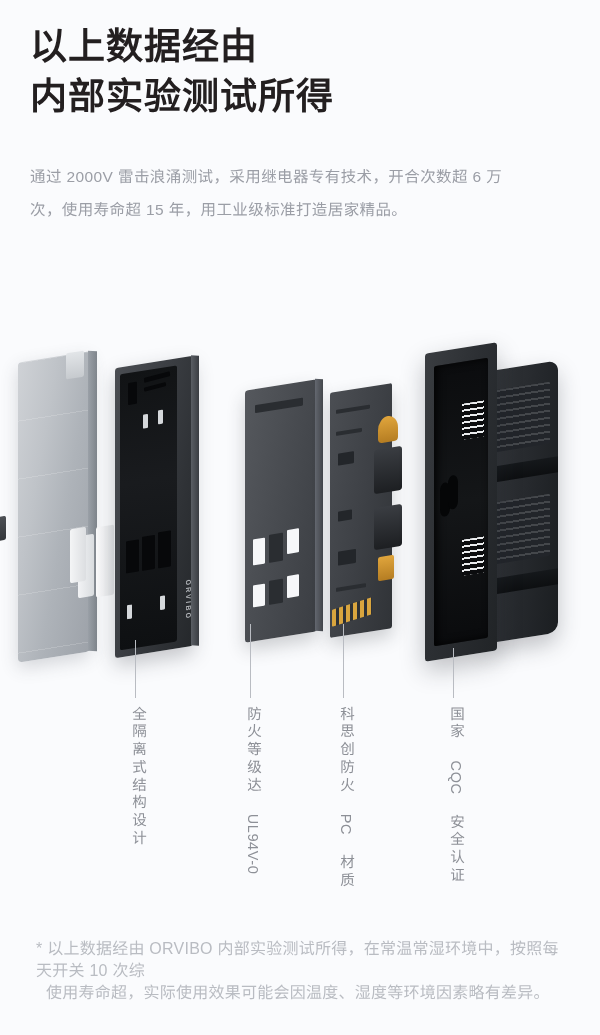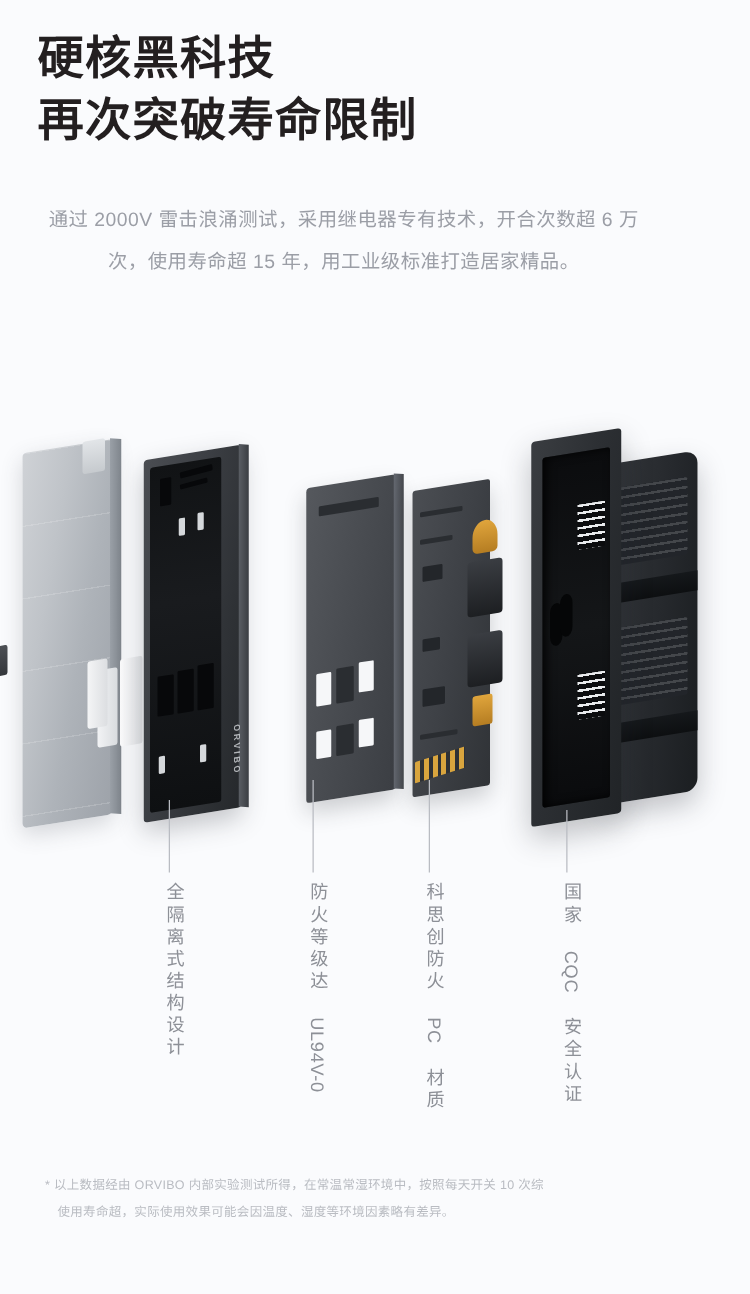--- a/index.html
+++ b/index.html
@@ -15,21 +15,21 @@
   .headline {
     position:absolute; left:30px; top:22px; width:540px;
     font-size:37px; line-height:50px; font-weight:700;
     color:#231f20; letter-spacing:1px;
   }
   .headline .l2 { display:block; }
 
   .subcopy {
     position:absolute; left:30px; top:160px; width:490px;
     font-size:15.5px; line-height:33px; font-weight:400;
-    color:#9b9ea6; letter-spacing:.4px; text-align:center;
+    color:#9b9ea6; letter-spacing:.4px; text-align:left;
   }
 
   
   .stage { position:absolute; left:0; top:330px; width:600px; height:360px; }
 
   .part { position:absolute; }
 
   
   .faceplate {
     left:18px; top:27px; width:72px; height:300px;
@@ -177,31 +177,31 @@
     position:absolute; top:706px;
     writing-mode:vertical-rl; text-orientation:upright;
     font-size:14.5px; line-height:20px; letter-spacing:3.2px;
     color:#8d9097; font-weight:400; white-space:nowrap;
   }
   .vlabel .lat{ text-orientation:sideways; letter-spacing:.6px; }
 
   
   .footnote{
     position:absolute; left:36px; top:938px; width:530px;
-    font-size:10px; line-height:22px; color:#b6b9bf;
+    font-size:16px; line-height:22px; color:#b6b9bf;
     letter-spacing:.25px; opacity:.95;
   }
   .footnote .fn2{ display:block; padding-left:10px; }
 </style>
 </head>
 <body>
 
 <div class="headline">
-  <span>硬核黑科技</span>
-  <span class="l2">再次突破寿命限制</span>
+  <span>以上数据经由</span>
+  <span class="l2">内部实验测试所得</span>
 </div>
 
 <p class="subcopy">通过 2000V 雷击浪涌测试，采用继电器专有技术，开合次数超 6 万次，使用寿命超 15 年，用工业级标准打造居家精品。</p>
 
 <div class="stage">
 
   <div class="part faceplate"></div>
   <div class="fp-tab"></div>
   <div class="fp-clipA"></div>
   <div class="fp-clipB"></div>

